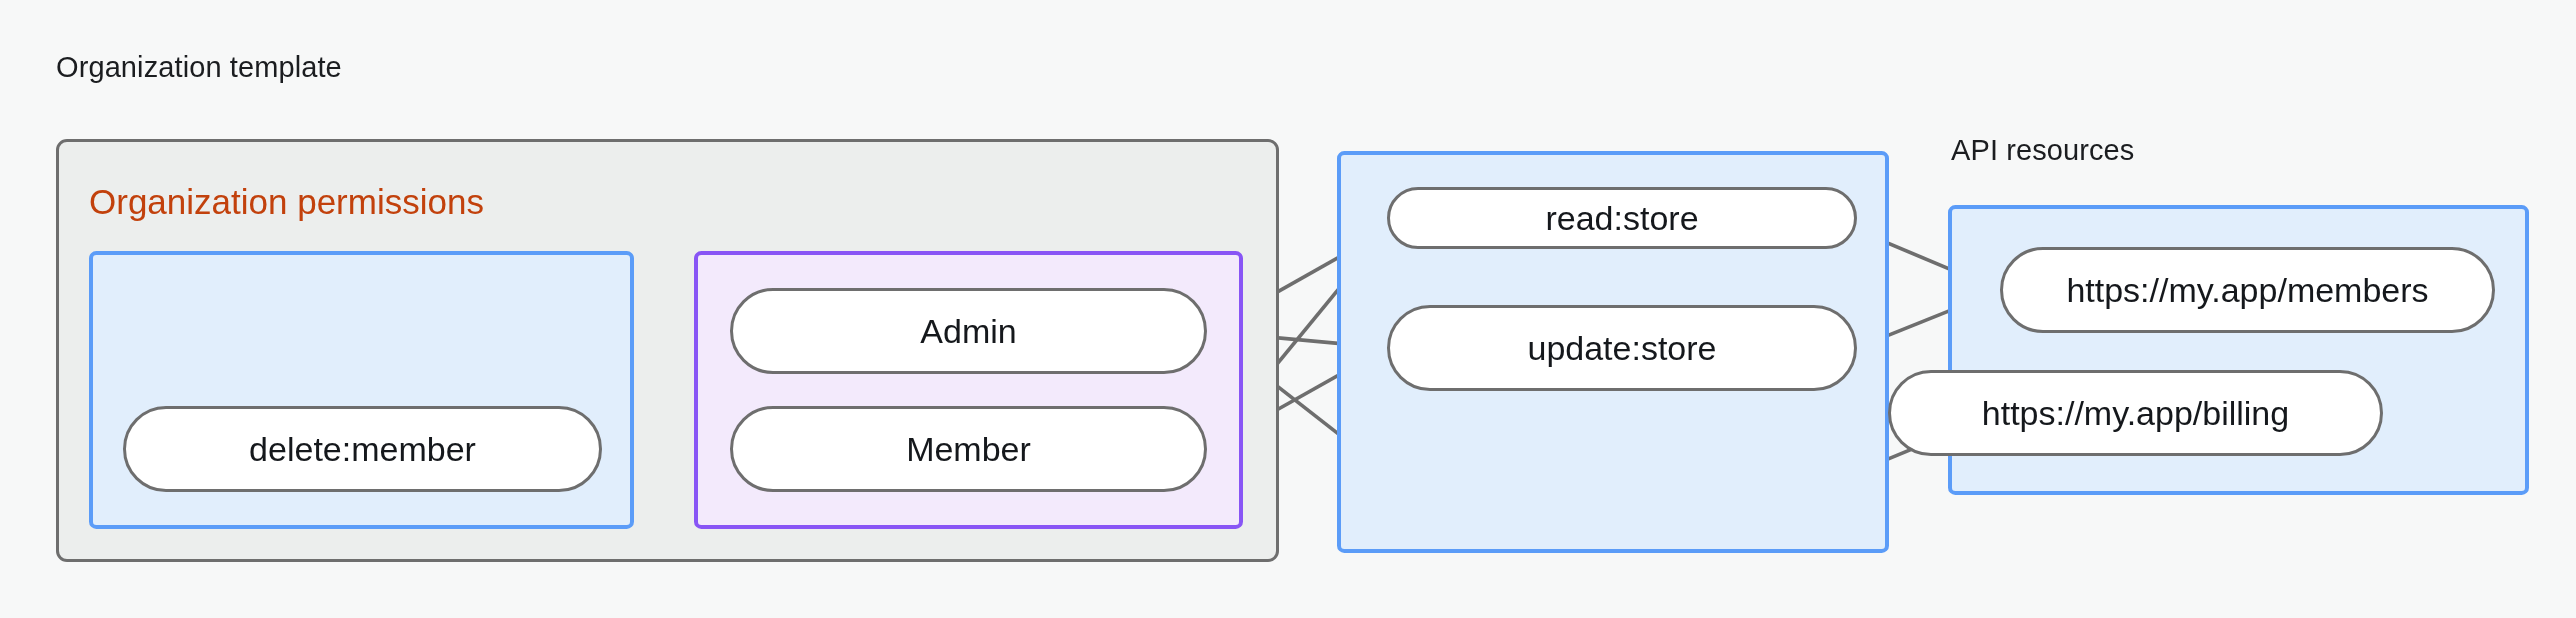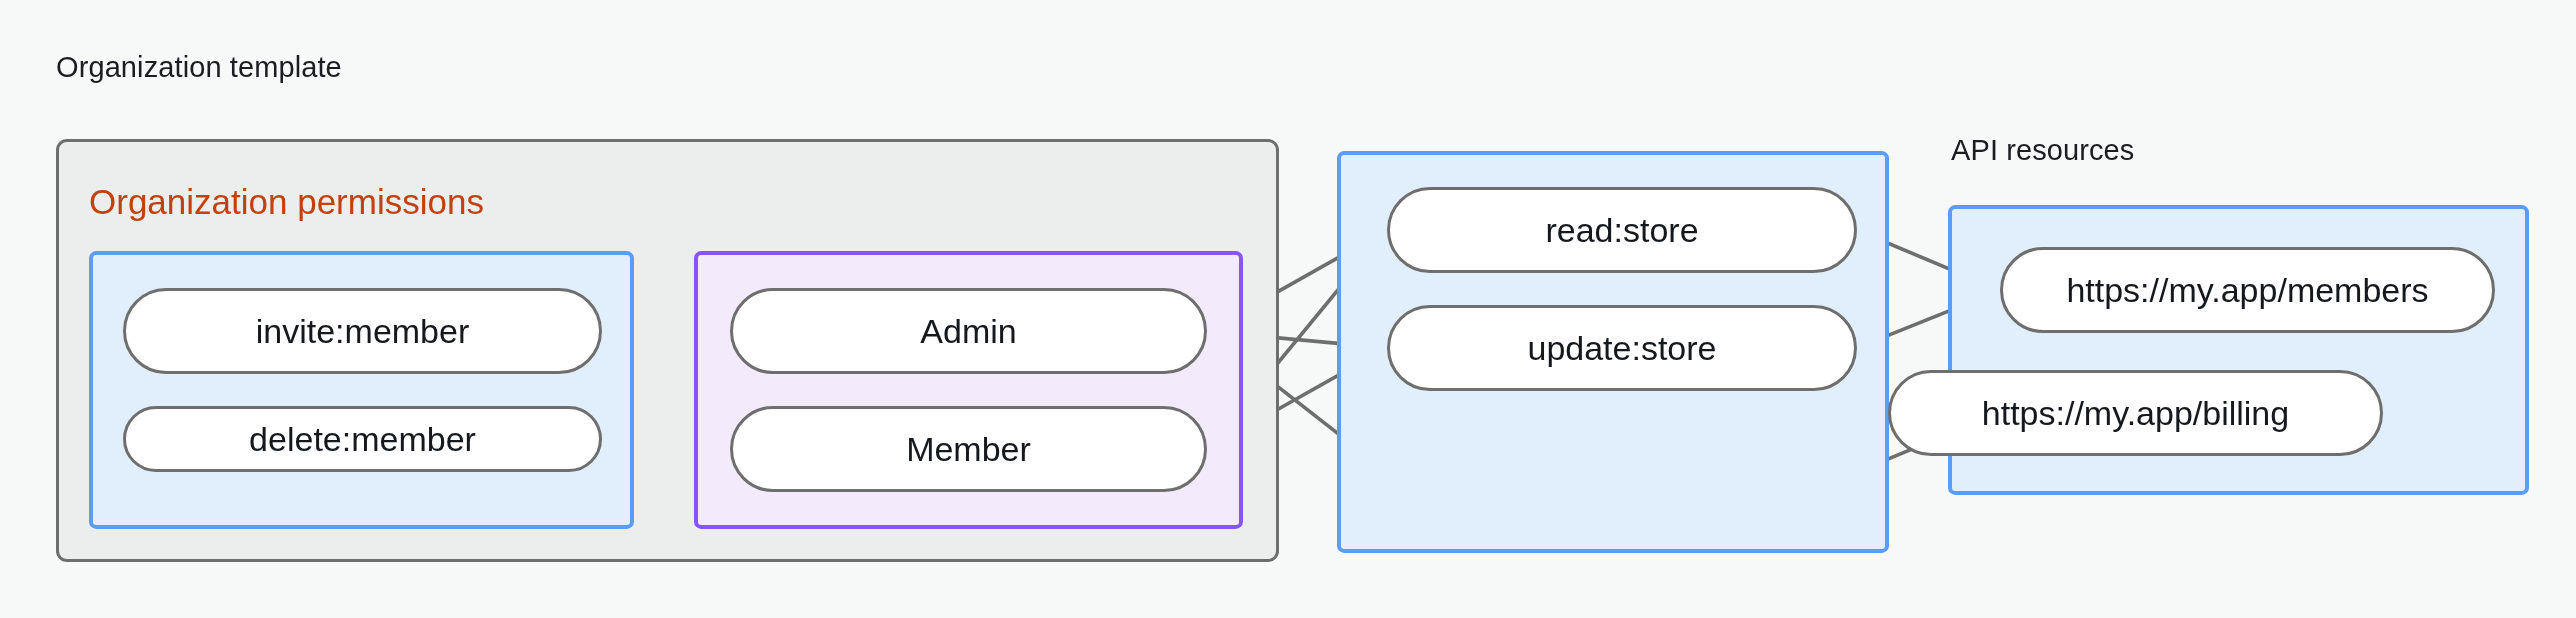--- a/index.html
+++ b/index.html
@@ -117,34 +117,33 @@
 
   <div class="group-label" style="left:56px; top:52px;">Organization template</div>
 
   <div class="outer-box" style="left:56px; top:139px; width:1223px; height:423px;"></div>
 
   <div class="sub-label" style="left:89px; top:183px;">Organization permissions</div>
 
 
   <div class="blue-box" style="left:89px; top:251px; width:545px; height:278px;"></div>
 
-  <div class="pill" style="left:123px; top:288px; width:479px; height:86px;">invite:member</div>
 
-  <div class="pill" style="left:123px; top:406px; width:479px; height:66px;">delete:member</div>
+  <div class="pill" style="left:123px; top:406px; width:479px; height:86px;">delete:member</div>
 
   <div class="purple-box" style="left:694px; top:251px; width:549px; height:278px;"></div>
 
   <div class="pill" style="left:730px; top:288px; width:477px; height:86px;">Admin</div>
 
   <div class="pill" style="left:730px; top:406px; width:477px; height:86px;">Member</div>
 
 
   <div class="blue-box" style="left:1337px; top:151px; width:552px; height:402px;"></div>
 
-  <div class="pill" style="left:1387px; top:187px; width:470px; height:86px;">read:store</div>
+  <div class="pill" style="left:1387px; top:187px; width:470px; height:62px;">read:store</div>
 
   <div class="pill" style="left:1387px; top:305px; width:470px; height:86px;">update:store</div>
 
 
   <div class="group-label" style="left:1951px; top:121px;margin-top:14px;">API resources</div>
 
   <div class="blue-box" style="left:1948px; top:205px; width:581px; height:290px;"></div>
 
   <div class="pill" style="left:2000px; top:247px; width:495px; height:86px;">https://my.app/members</div>
 

